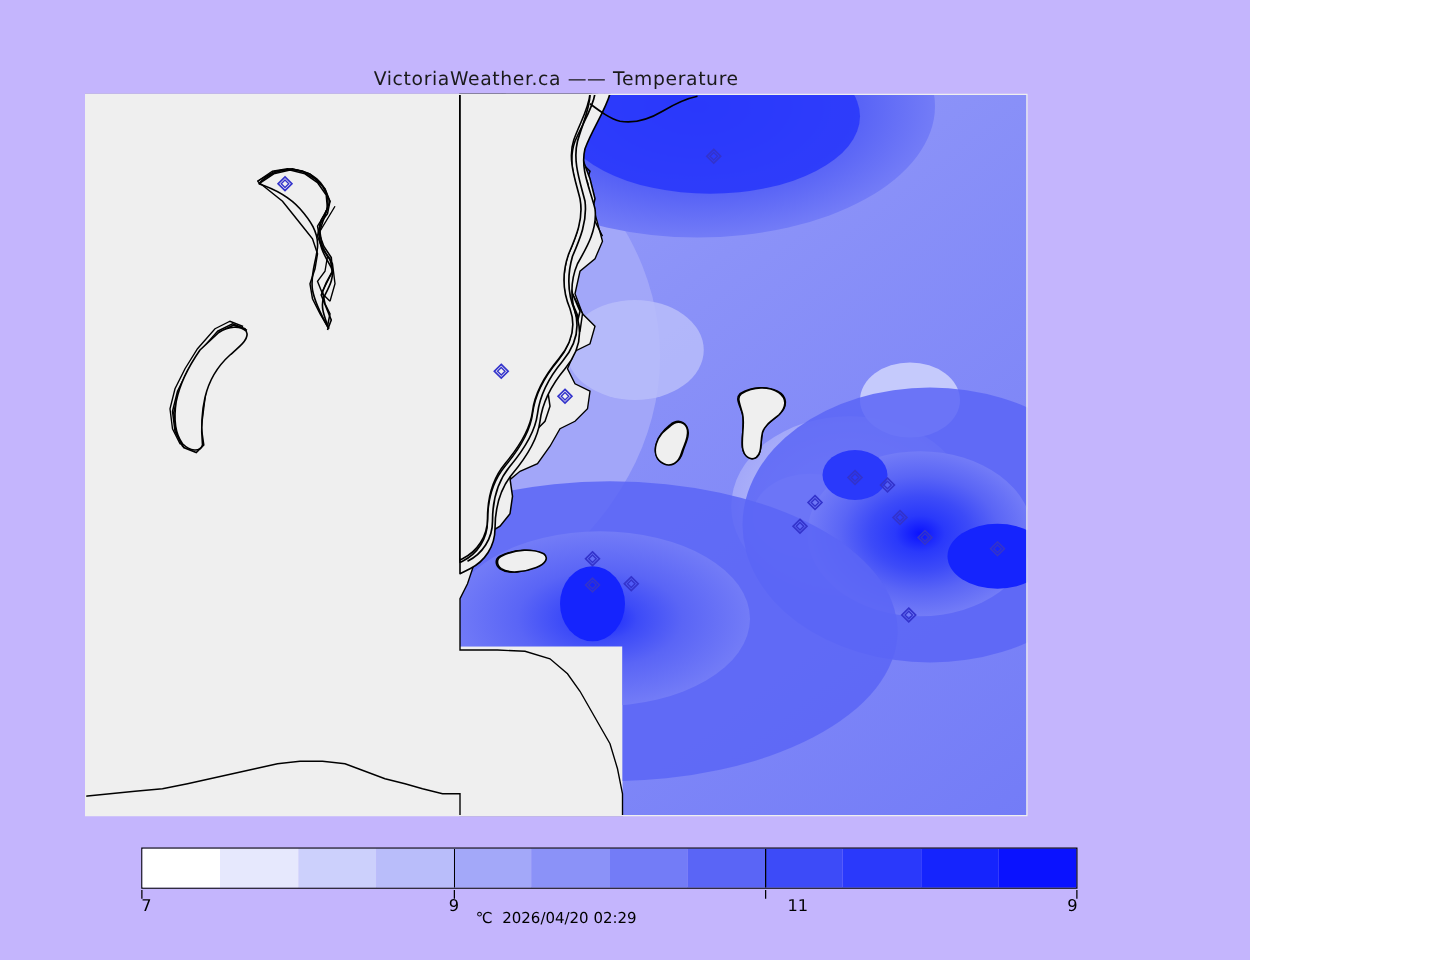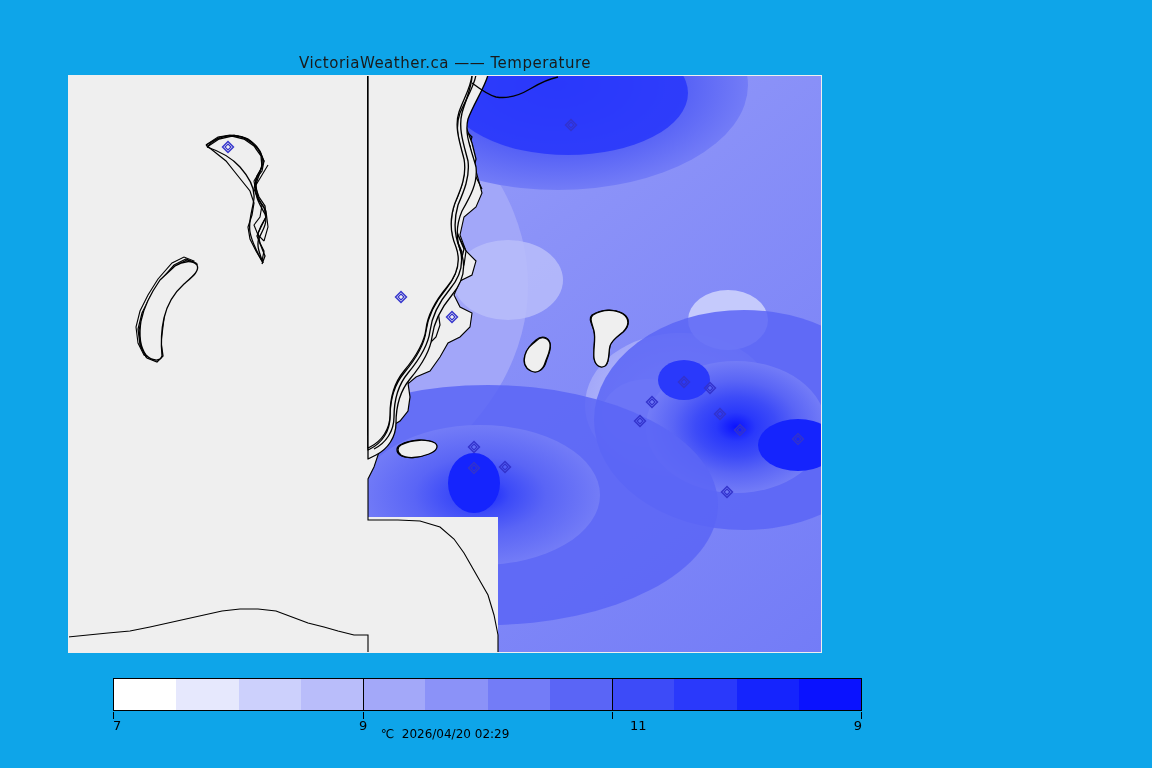--- a/index.html
+++ b/index.html
@@ -1,17 +1,17 @@
 <!DOCTYPE html>
 <html><head>
 <meta charset="utf-8">
 <style>
   html,body{margin:0;padding:0;background:#ffffff;}
   body{width:1152px;height:768px;font-family:"DejaVu Sans",sans-serif;overflow:hidden;}
-  #root{position:relative;width:1152px;height:768px;background:#0ea5e9;}
+  #root{position:relative;width:1000px;height:768px;background:#c4b5fd;}
 
   
   #title{
     position:absolute;left:0;top:54px;width:890px;text-align:center;
     font-family:"DejaVu Sans",sans-serif;font-size:15px;color:#1a1a1a;
     letter-spacing:0.5px;white-space:pre;
   }
 
   
   #map-panel{

